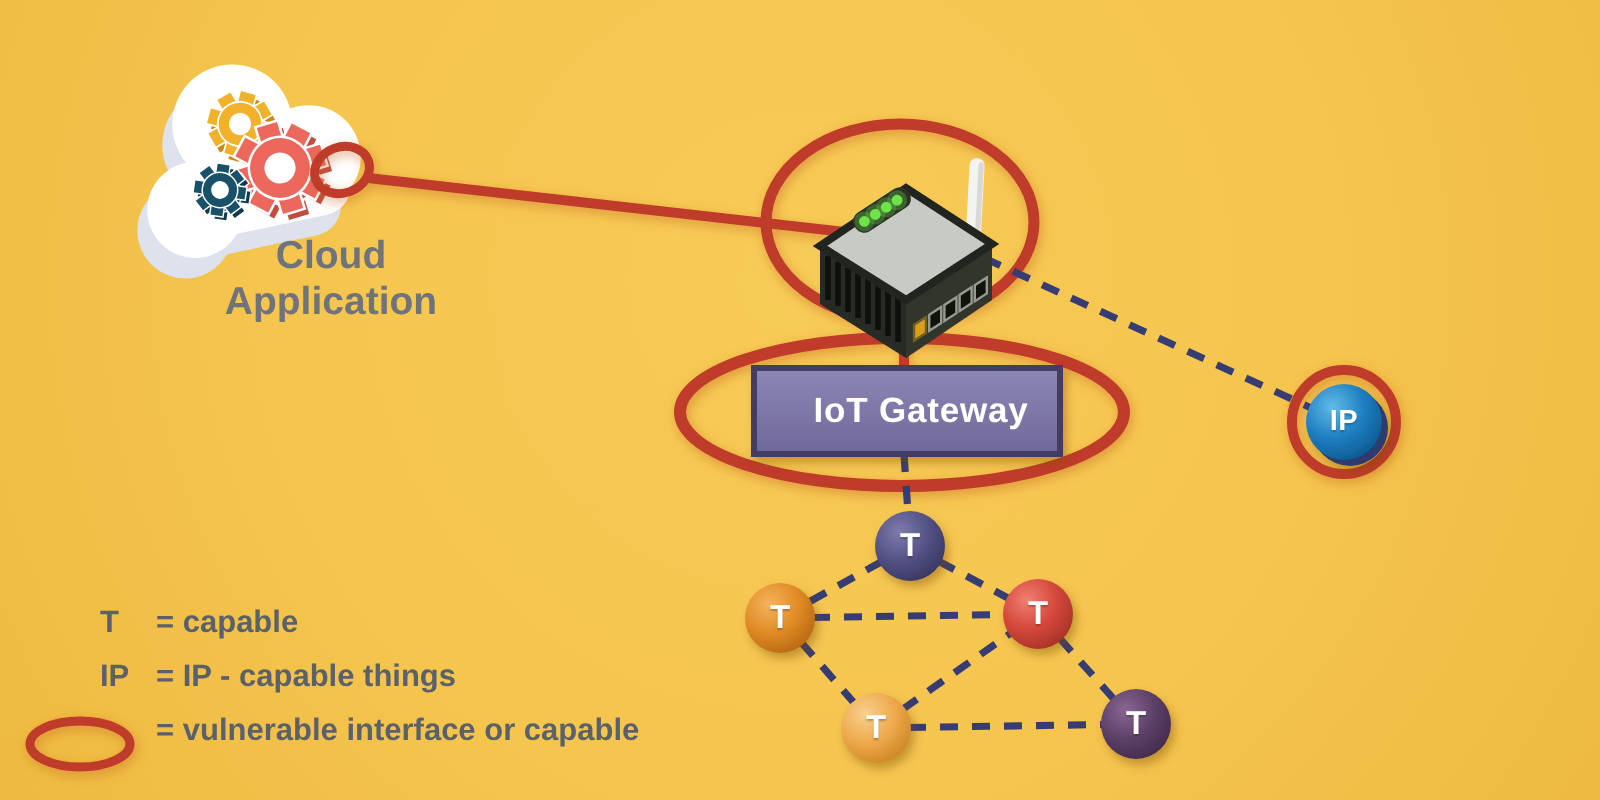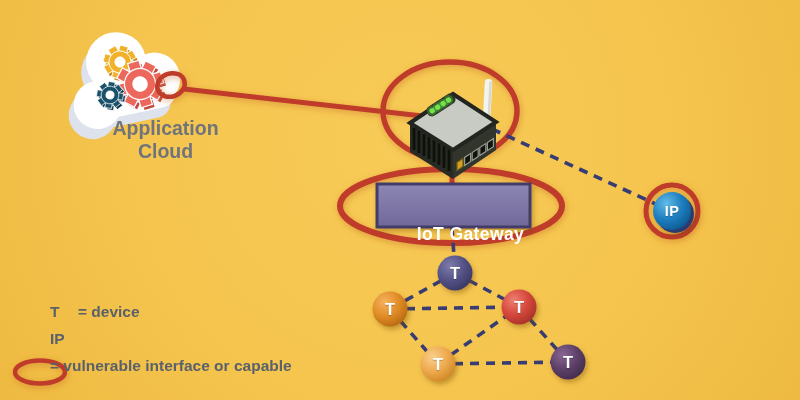--- a/index.html
+++ b/index.html
@@ -4,23 +4,23 @@
 <style>
   html,body{margin:0;padding:0;}
   body{width:800px;height:400px;overflow:hidden;font-family:"Liberation Sans",sans-serif;}
   .stage{position:relative;width:800px;height:400px;
          background:radial-gradient(circle at 50% 35%, #f7cb57 0%, #f5c54e 55%, #eeba41 100%);}
   svg{position:absolute;left:0;top:0;}
   .label{position:absolute;font-weight:bold;}
   .cloud-label{left:73px;top:117px;width:185px;text-align:center;
                font-size:19.5px;line-height:22.5px;color:#6e737c;}
   .enterprise-label{left:528px;top:105px;font-size:20.5px;color:#545e69;letter-spacing:.2px;}
-  .gateway-label{left:394px;top:184px;width:153px;height:43px;display:flex;
+  .gateway-label{left:384px;top:184px;width:153px;height:43px;display:flex;
                  align-items:center;justify-content:center;font-size:17.5px;color:#fff;
-                 letter-spacing:.4px;margin-top:29px;}
+                 letter-spacing:.4px;}
   .node-label{position:absolute;width:44px;height:22px;margin-left:-22px;margin-top:-11px;
               text-align:center;line-height:22px;font-weight:bold;color:#fff;font-size:16.5px;
               text-shadow:0 1px 1px rgba(0,0,0,.25);}
   .ip-label{font-size:14.5px;letter-spacing:.3px;}
   .legend{position:absolute;left:50px;top:303px;display:grid;
           grid-template-columns:28px auto;row-gap:9px;
           font-weight:bold;font-size:15.5px;color:#5a616b;}
   .legend span{white-space:pre;}
 </style>
 </head>
@@ -179,35 +179,36 @@
     <circle cx="390" cy="309" r="17.5" fill="url(#gOrange)"></circle>
     <circle cx="519" cy="307" r="17.5" fill="url(#gRed)"></circle>
     <circle cx="438" cy="364" r="17.5" fill="url(#gAmber)"></circle>
     <circle cx="568" cy="362" r="17.5" fill="url(#gPurple)"></circle>
     <circle cx="675" cy="214" r="19" fill="#2f3a6e"></circle>
     <circle cx="672" cy="211" r="19" fill="url(#gBlue)"></circle>
   </g>
 </svg>
 
 <div class="label cloud-label">
+  <div>Cloud</div>
   <div>Application</div>
-  <div>Cloud</div>
 </div>
 
 
 <div class="label gateway-label">IoT Gateway</div>
 
 <div class="node-label" style="left:455px;top:273px;">T</div>
 <div class="node-label" style="left:390px;top:309px;">T</div>
 <div class="node-label" style="left:519px;top:307px;">T</div>
 <div class="node-label" style="left:438px;top:364px;">T</div>
 <div class="node-label" style="left:568px;top:362px;">T</div>
 <div class="node-label ip-label" style="left:672px;top:211px;">IP</div>
 
 <div class="legend">
   <span>T</span>
-  <span>= device</span>
+  <span>= capable</span>
   <span>IP</span>
+  <span>= IP - capable things</span>
   <span></span>
   <span>= vulnerable interface or capable</span>
 </div>
 
 </div>
 
 </body></html>

